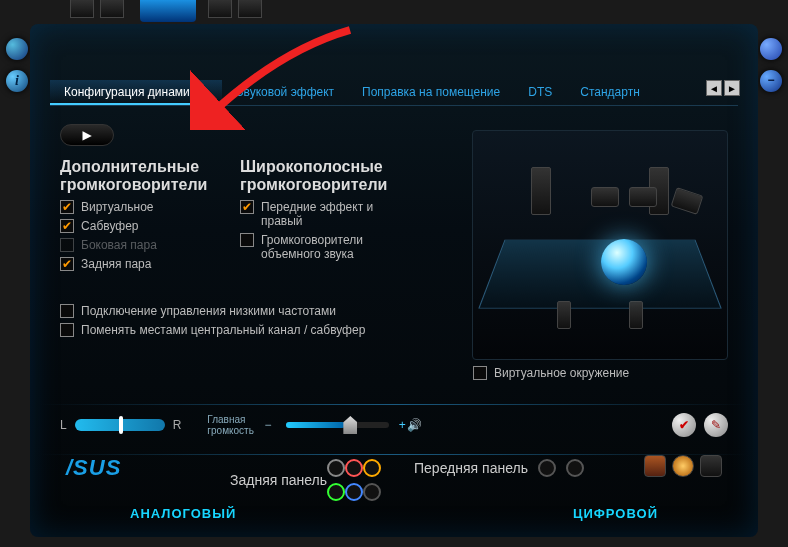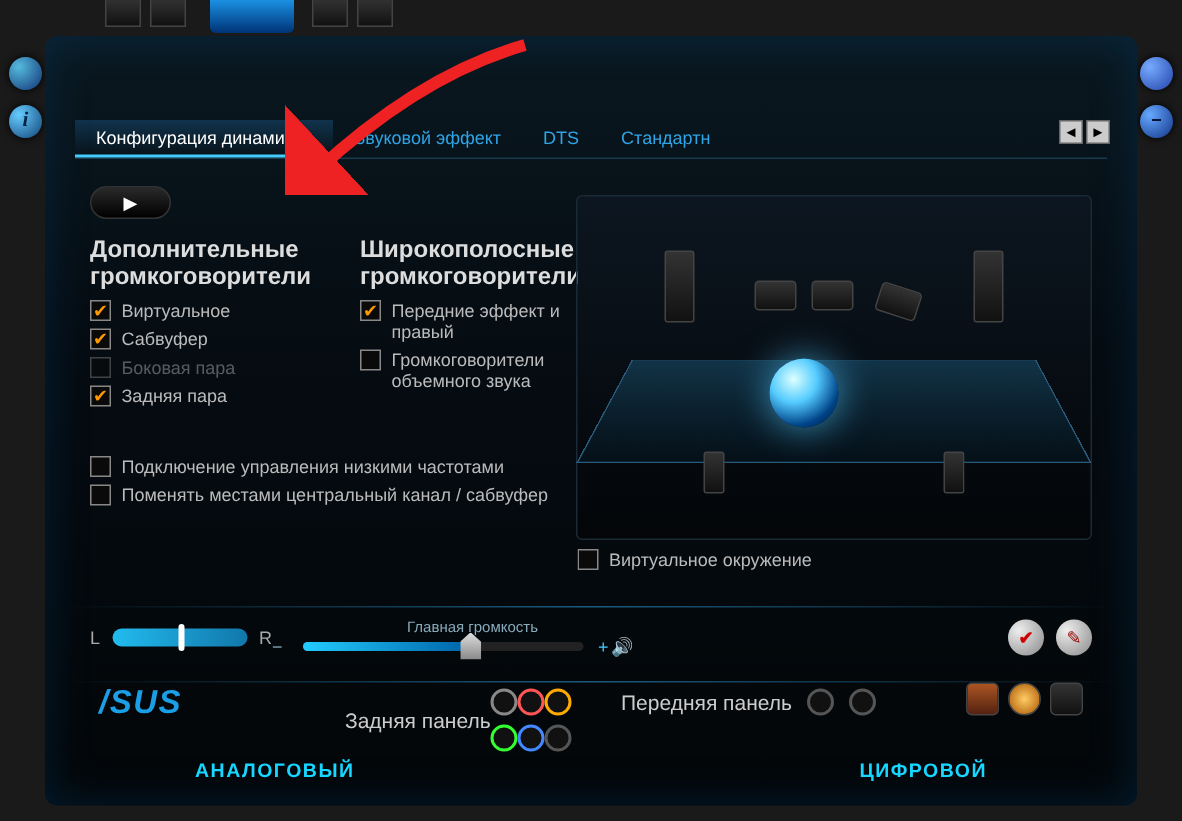--- a/index.html
+++ b/index.html
@@ -58,21 +58,21 @@
   .cols { display:flex; margin-top:12px; gap:30px; }
   .col h4 { color:#ddd; font-size:16px; font-weight:bold; margin-bottom:6px; max-width:150px; }
   .chk { display:flex; align-items:flex-start; margin:5px 0; cursor:pointer; }
   .chk .box { width:14px; height:14px; border:1px solid #888; margin-right:7px; flex-shrink:0; background:#0a0a0a; display:flex; align-items:center; justify-content:center; }
   .chk .box.on::after { content:"✔"; color:#f90; font-size:12px; line-height:1; }
   .chk.disabled { opacity:.45; }
   .chk span.lbl { color:#bbb; max-width:150px; }
   .belowchks { margin-top:28px; }
   
   .stage {
-    position:absolute; right:0; top:6px; width:344px; height:230px;
+    position:absolute; right:0; top:6px; width:256px; height:230px;
     background:linear-gradient(180deg,#0c1620,#030508);
     border:1px solid #1a2a36; border-radius:4px;
   }
   .floor { position:absolute; left:20px; right:20px; top:80px; bottom:30px;
     background:linear-gradient(180deg,#123448,#051018);
     transform:perspective(400px) rotateX(55deg);
     border:1px solid #2a5a7a; }
   .orb { position:absolute; left:128px; top:108px; width:46px; height:46px; border-radius:50%;
     background:radial-gradient(circle at 35% 30%, #dff,#5cf 35%,#048 70%,#013);
     box-shadow:0 0 25px rgba(80,200,255,.7); }
@@ -123,20 +123,21 @@
 <div class="knob gear"></div>
 <div class="knob info">i</div>
 <div class="knob close"></div>
 <div class="knob minus">−</div>
 
 <div class="frame">
 
   <div class="tabs">
     <div class="tab active">Конфигурация динамиков</div>
     <div class="tab">Звуковой эффект</div>
+    <div class="tab">Поправка на помещение</div>
     <div class="tab">DTS</div>
     <div class="tab">Стандартн</div>
   </div>
   <div class="tabnav">
     <div>◄</div>
     <div>►</div>
   </div>
 
   <div class="content">
     <div>
@@ -209,21 +210,21 @@
   </div>
 
   <div class="hr" style="bottom:132px"></div>
 
   <div class="volrow">
     <span>L</span>
     <div class="balance">
         <div class="tick"></div>
       </div>
     <span>R</span>
-    <div style="display:flex;flex-direction:column;align-items:center;flex:1;max-width:260px;">
+    <div style="display:flex;flex-direction:row;align-items:center;flex:1;max-width:260px;">
       <span class="vol-label">Главная громкость</span>
       <div style="display:flex;align-items:center;width:100%;">
         <span style="color:#8ab;margin-right:4px">−</span>
         <div class="mainvol">
             <div class="fill"></div>
             <div class="thumb"></div>
           </div>
         <span style="color:#4cf">+</span>
         <span style="color:#3bf;margin-left:2px">🔊</span>
       </div>

